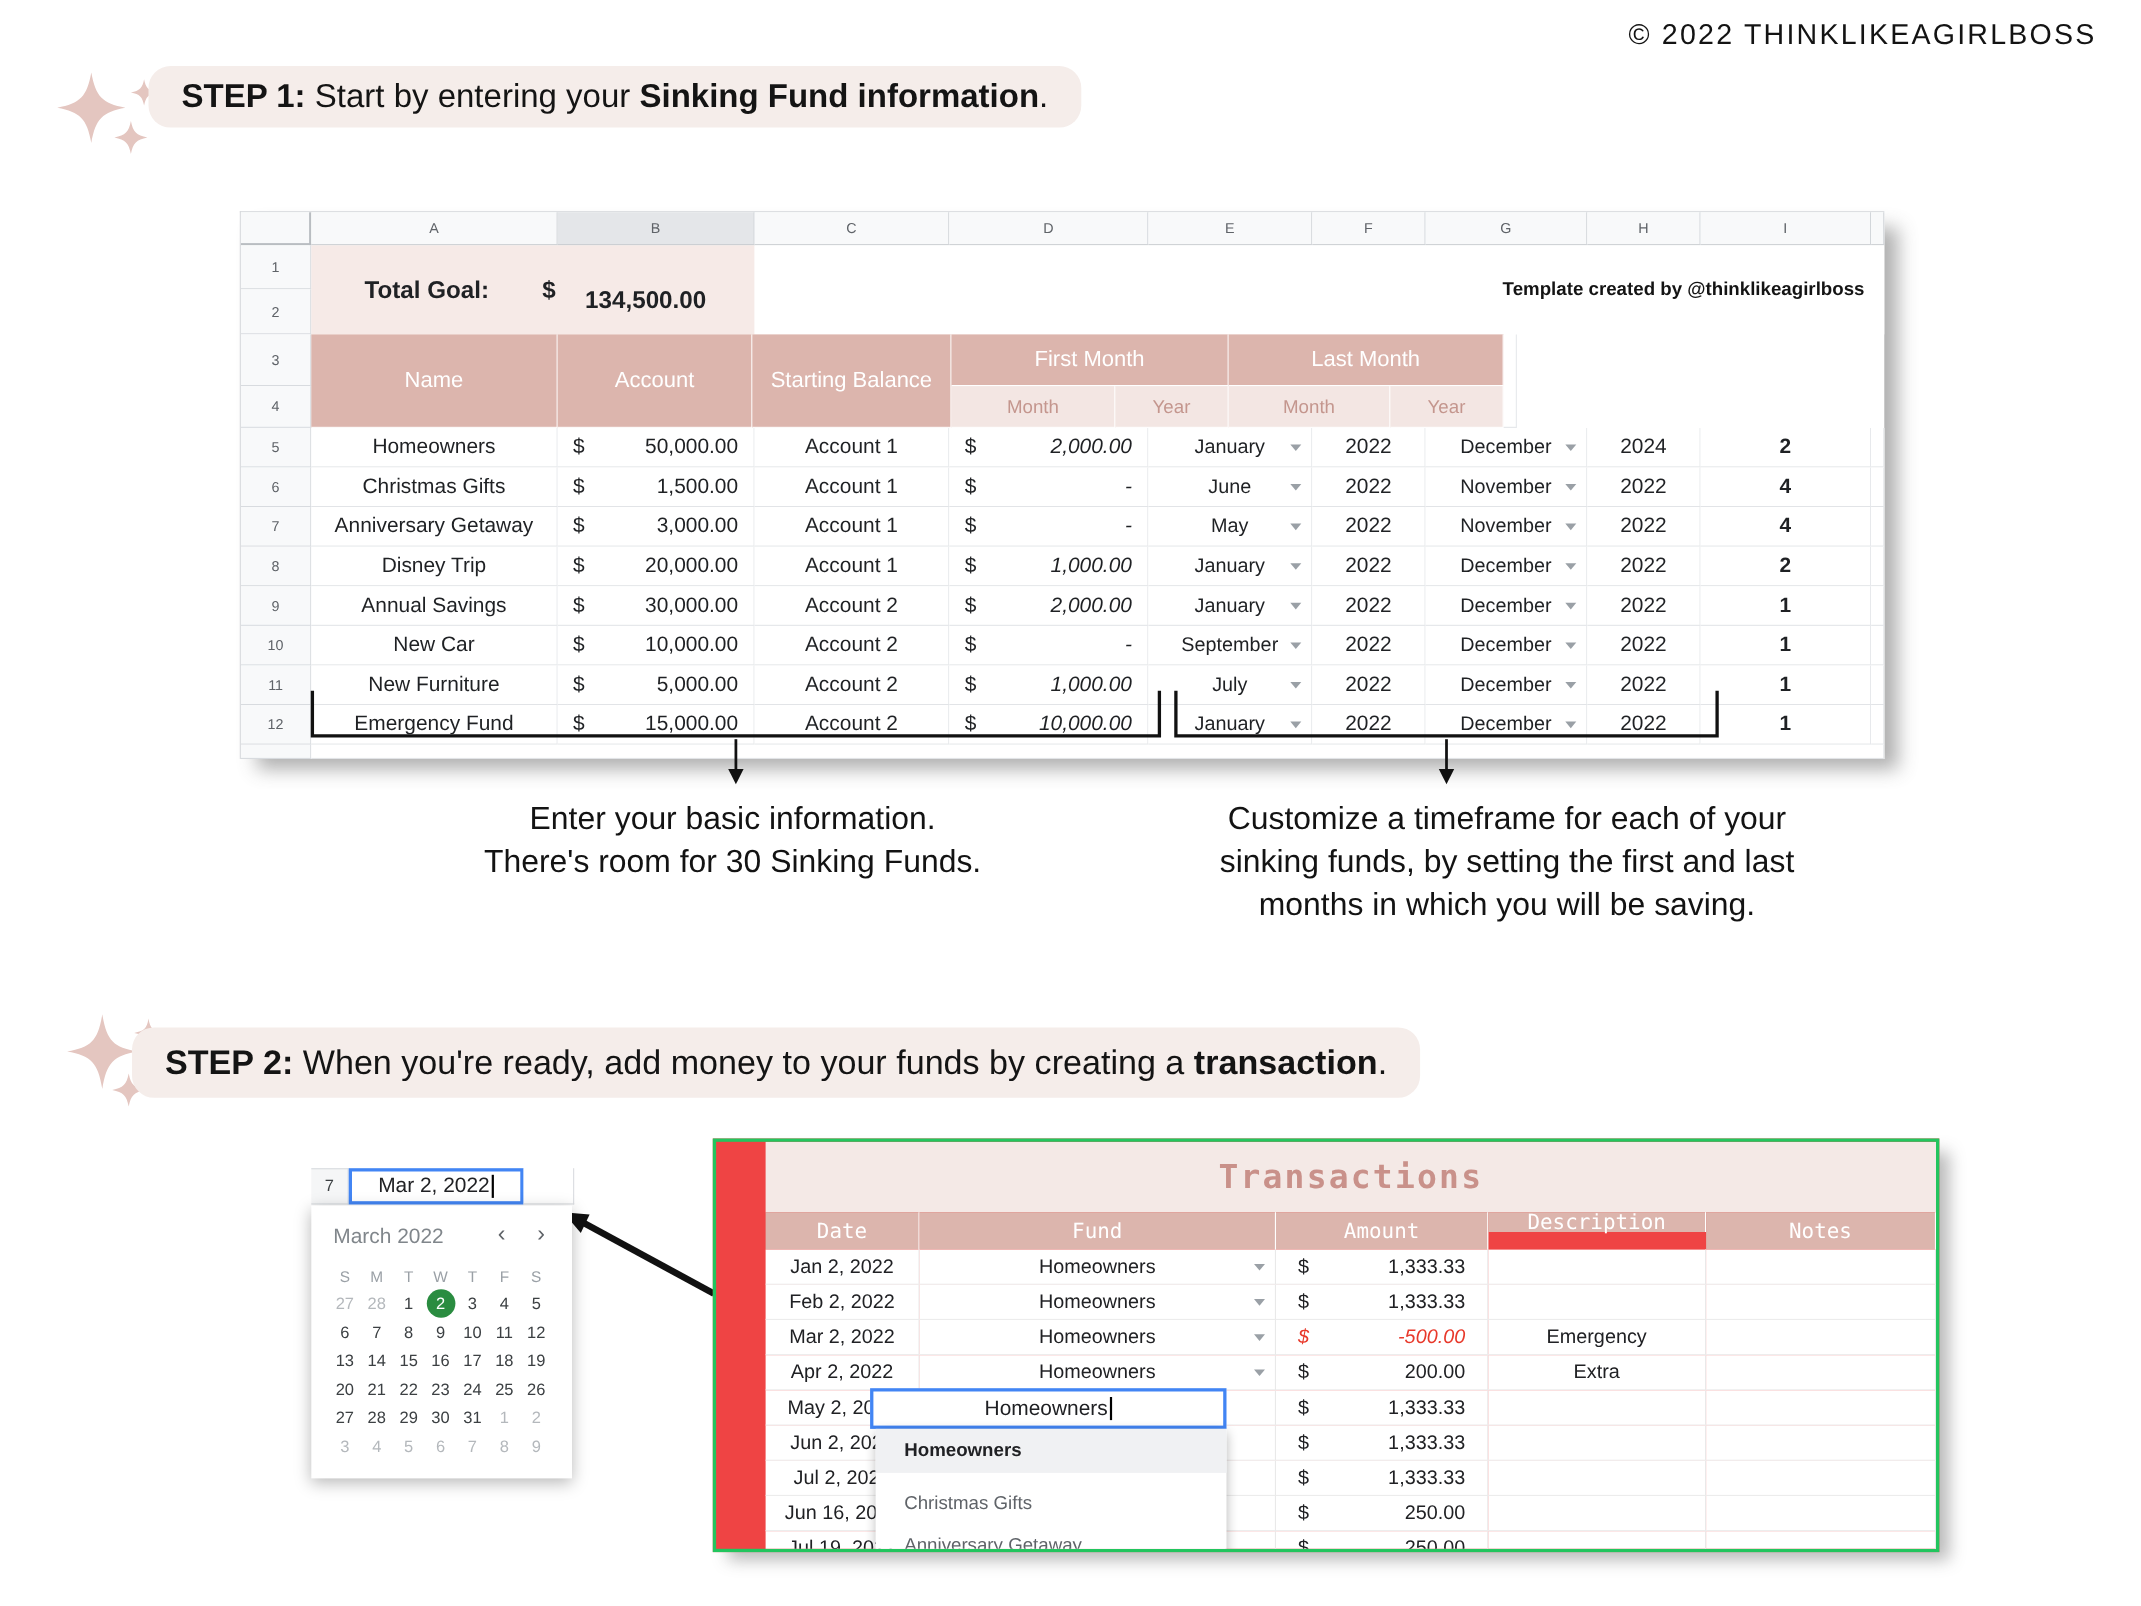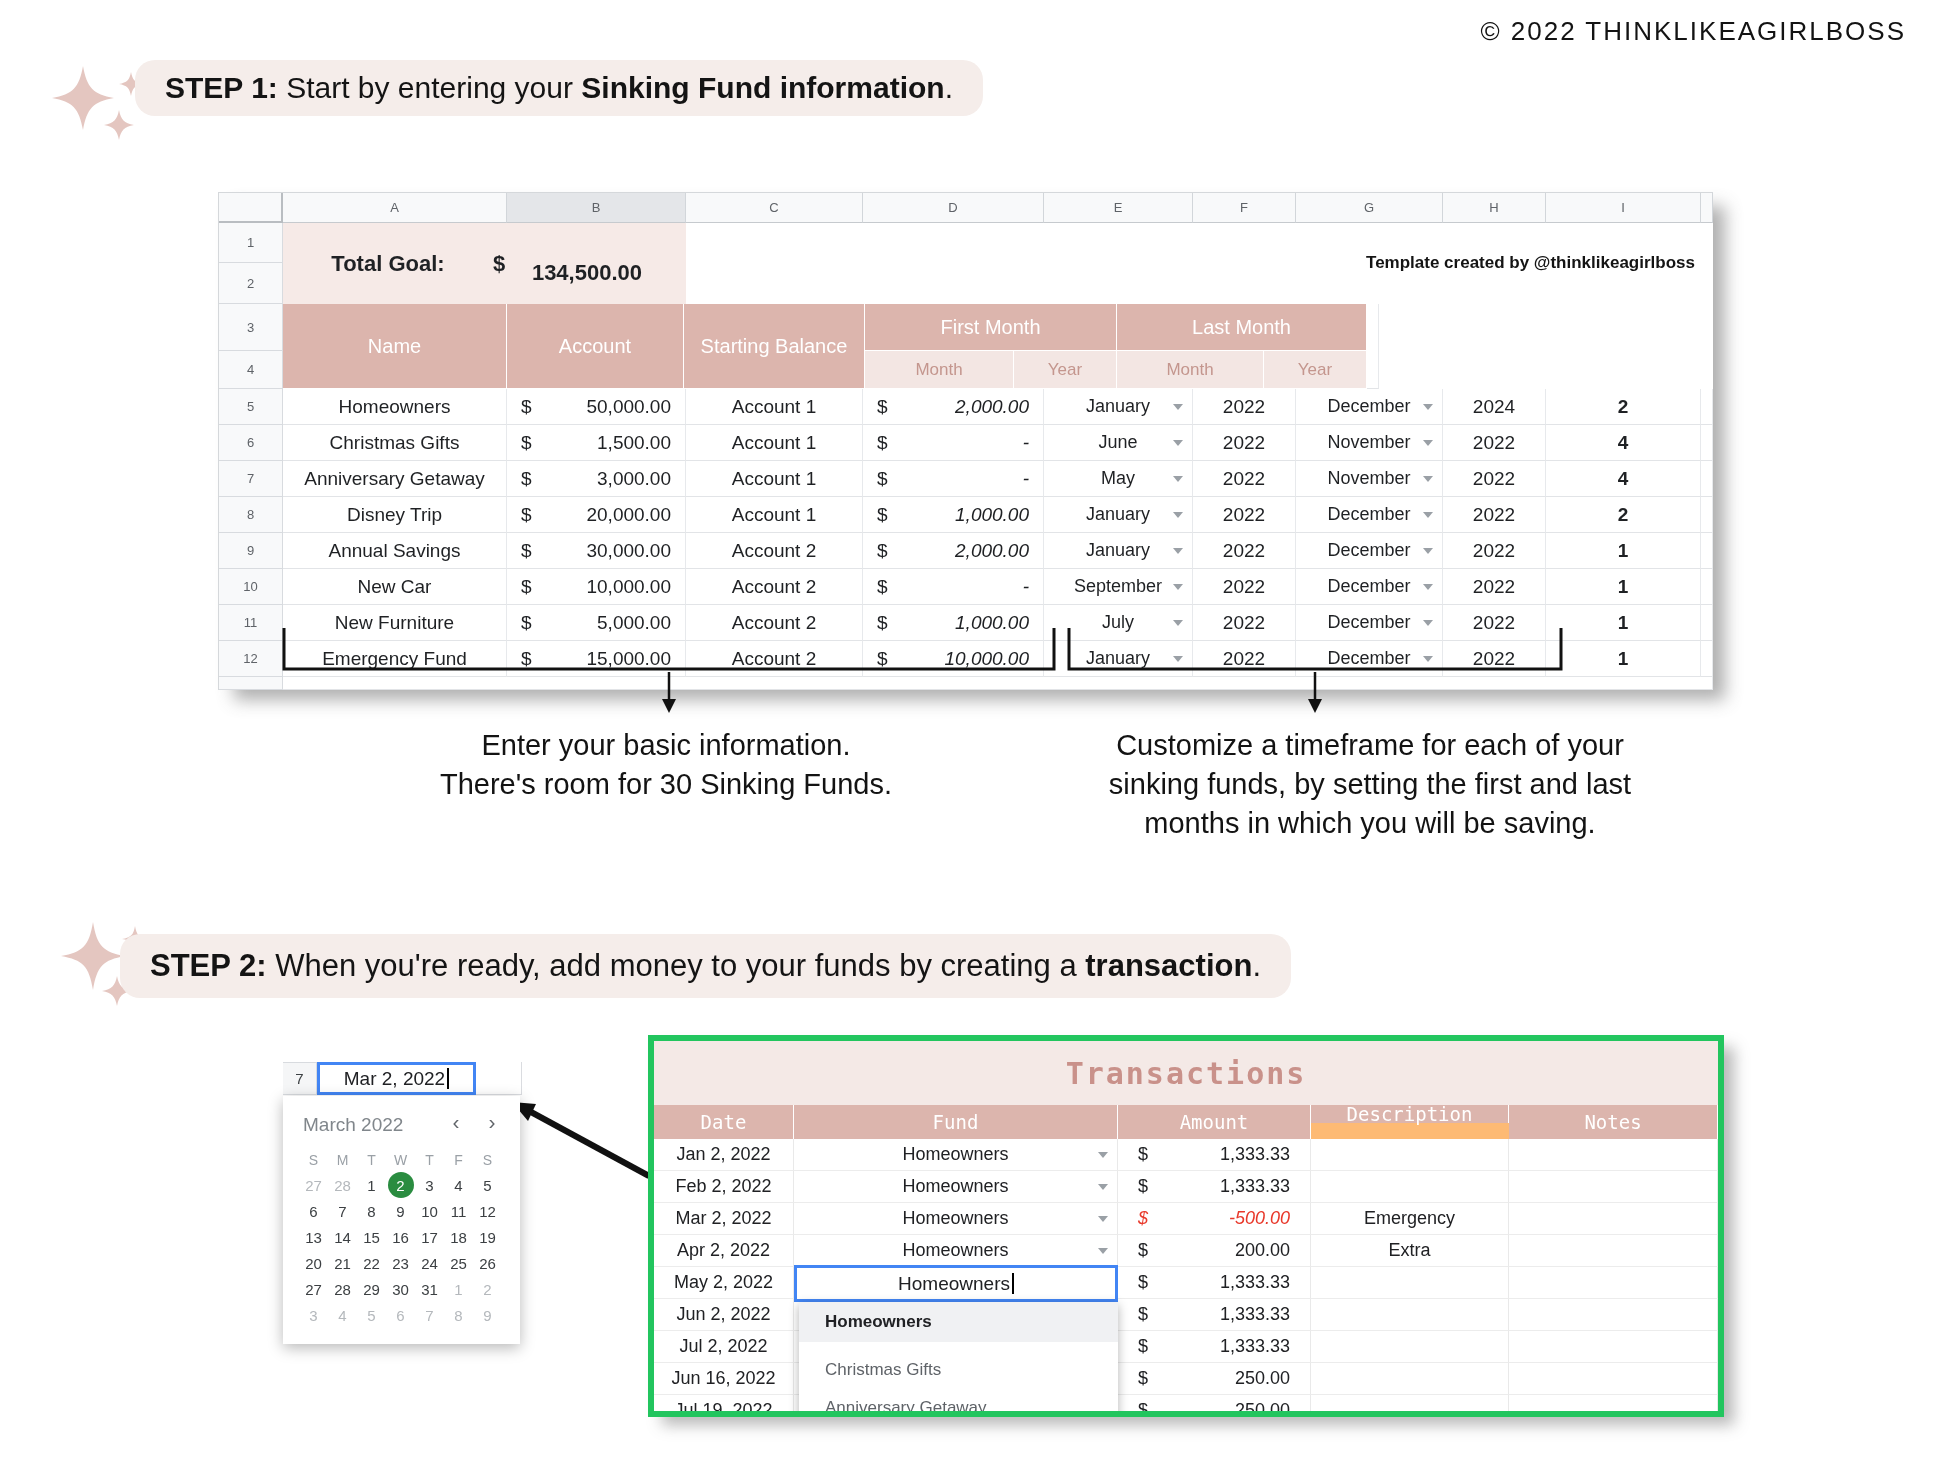--- a/index.html
+++ b/index.html
@@ -54,22 +54,22 @@
   #cal-prev{right:54px;} #cal-next{right:18px;}
   .cal-grid{position:absolute;left:16px;top:52px;width:205px;}
   .cal-r{display:flex;}
   .cal-d{width:29px;height:26px;display:flex;align-items:center;justify-content:center;
          font-size:15px;color:#3c4043;}
   .cal-d.hd{color:#9aa0a6;font-size:14px;height:24px;}
   .cal-d.mut{color:#b4b8bc;}
   .cal-sel{width:26px;height:26px;border-radius:50%;background:#2a8c40;color:#fff;
            display:flex;align-items:center;justify-content:center;}
   
-  .trans{left:648px;top:1035px;width:1064px;height:370px;background:#fdba74;overflow:hidden;
-         box-shadow:12px 10px 14px -2px rgba(80,80,80,.4);border:6px solid #22c55e;box-sizing:content-box;}
+  .trans{left:648px;top:1035px;width:1064px;height:370px;background:#ef4444;overflow:hidden;
+         box-shadow:12px 10px 14px -2px rgba(80,80,80,.4);border:3px solid #22c55e;box-sizing:content-box;padding-left:45px;}
   .t-title{height:64px;background:#f4e9e6;color:#c9918a;display:flex;align-items:center;justify-content:center;
            font-family:"DejaVu Sans Mono",monospace;font-weight:bold;font-size:30px;letter-spacing:2px;}
   .t-hcell{box-sizing:border-box;flex-shrink:0;height:34px;background:#dcb5ad;color:#fff;
            font-family:"DejaVu Sans Mono",monospace;font-size:19px;display:flex;align-items:center;justify-content:center;
            border-right:1px solid #fff;}
   .t-cell{box-sizing:border-box;flex-shrink:0;height:32px;background:#fff;font-size:18px;color:#202124;
           display:flex;align-items:center;justify-content:center;position:relative;
           border-right:1px solid #e9e9e9;border-bottom:1px solid #ececec;}
   .t-cell.money{justify-content:space-between;padding:0 20px;}
   .neg{color:#e8392b;font-style:italic;}

